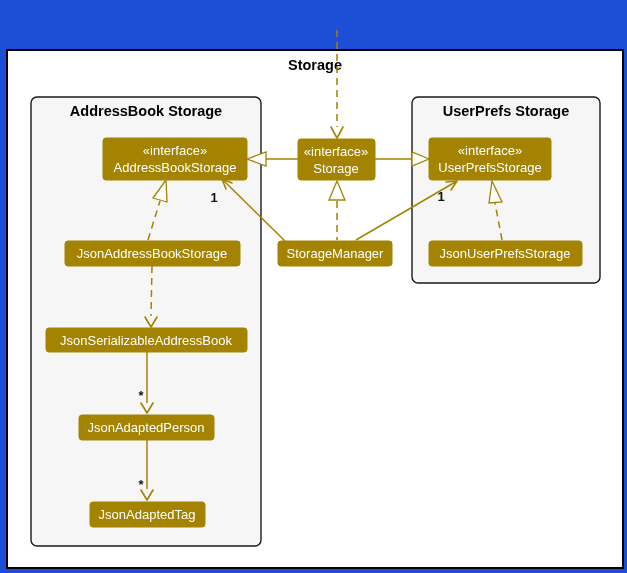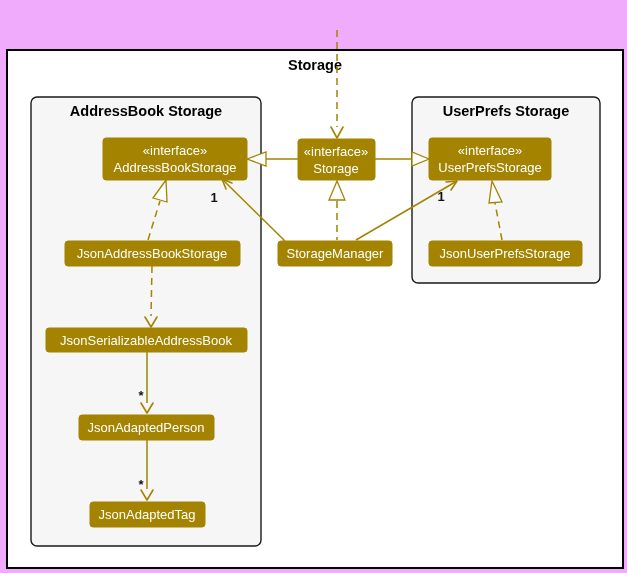--- a/index.html
+++ b/index.html
@@ -4,21 +4,21 @@
 <style>
   :root{
     --node-fill:#A38300;
     --node-text:#FFFFFF;
     --edge:#A38300;
     --package-fill:#F6F6F6;
     --package-border:#1A1A1A;
     --frame-border:#000000;
   }
   html,body{margin:0;padding:0;background:#FFFFFF;}
-  .stage{position:relative;width:627px;height:573px;background:#f0abfc;overflow:hidden;}
+  .stage{position:relative;width:627px;height:573px;background:#1d4ed8;overflow:hidden;}
   svg{display:block;}
   .frame{fill:#FFFFFF;stroke:var(--frame-border);stroke-width:2;}
   .pkg{fill:var(--package-fill);stroke:var(--package-border);stroke-width:1.4;}
   .node{fill:var(--node-fill);stroke:var(--node-fill);stroke-width:1;}
   .node-label{fill:var(--node-text);font:13px "Liberation Sans",sans-serif;text-anchor:middle;}
   .pkg-title{fill:#000;font:bold 14.5px "Liberation Sans",sans-serif;text-anchor:middle;}
   .frame-title{fill:#000;font:bold 14.5px "Liberation Sans",sans-serif;text-anchor:middle;}
   .mult{fill:#111;font:bold 13px "Liberation Sans",sans-serif;text-anchor:middle;}
   .edge{stroke:var(--edge);stroke-width:1.5;fill:none;}
   .edge.dashed{stroke-dasharray:7,5;}

